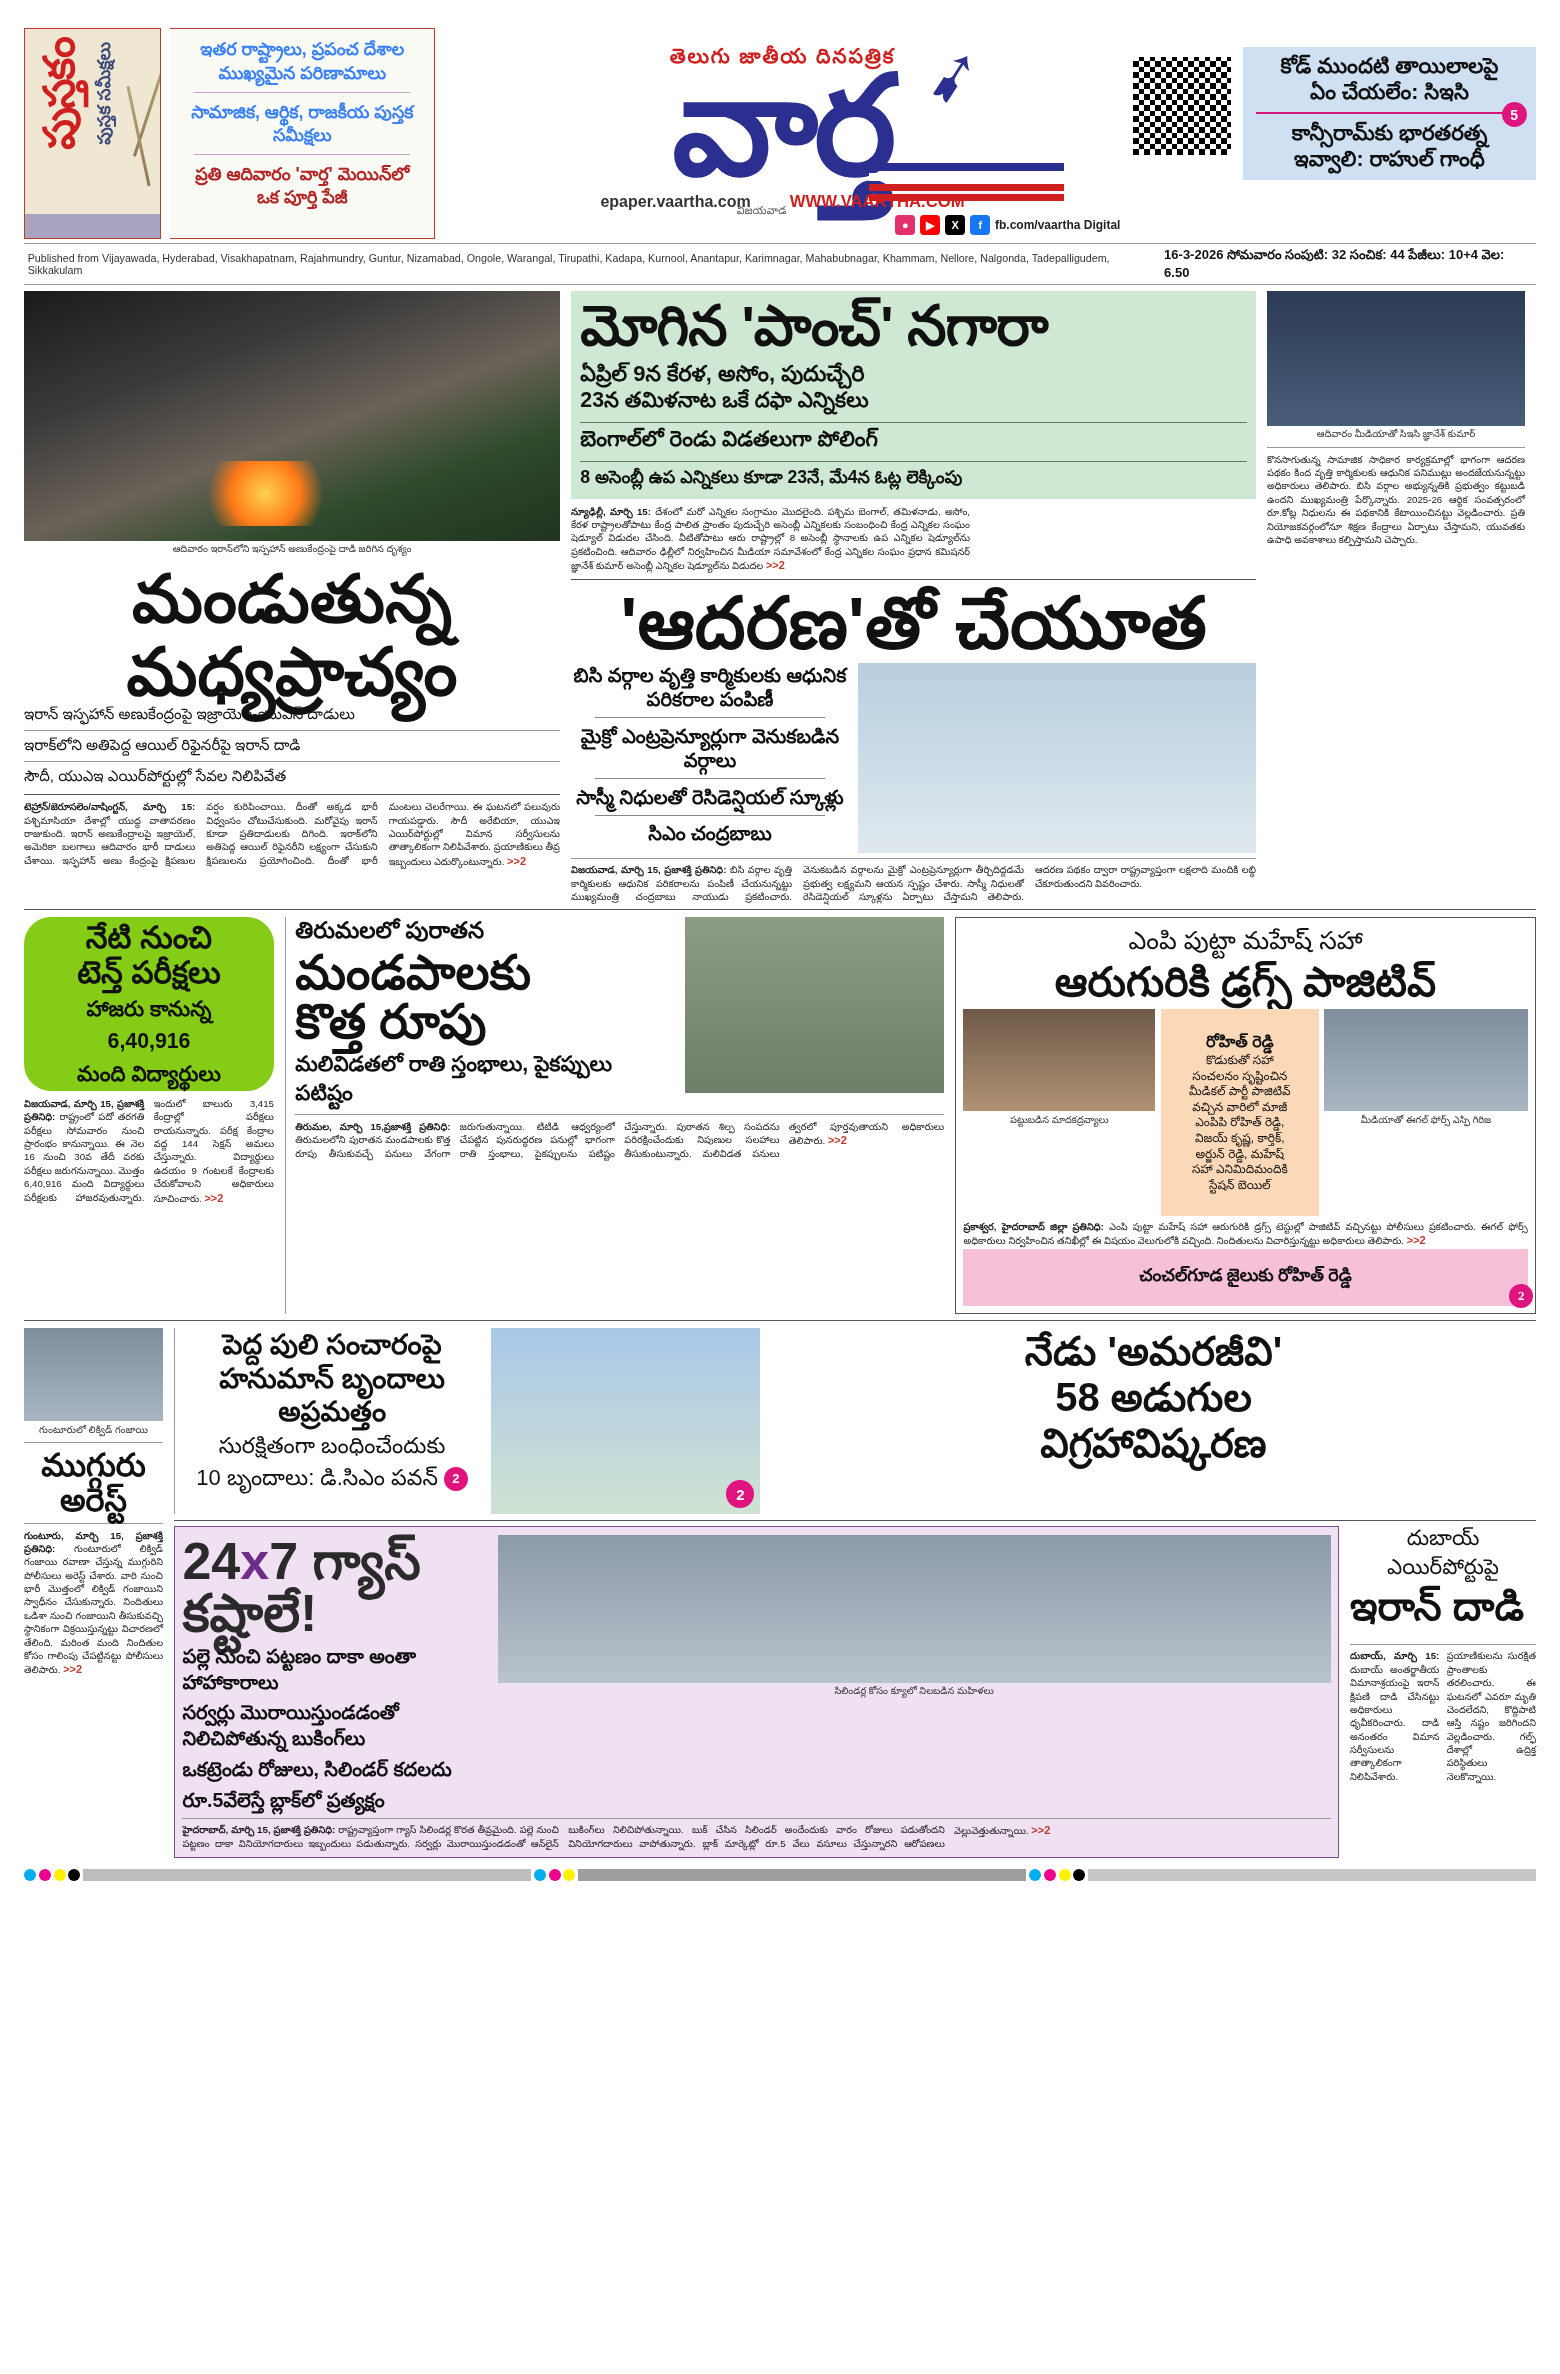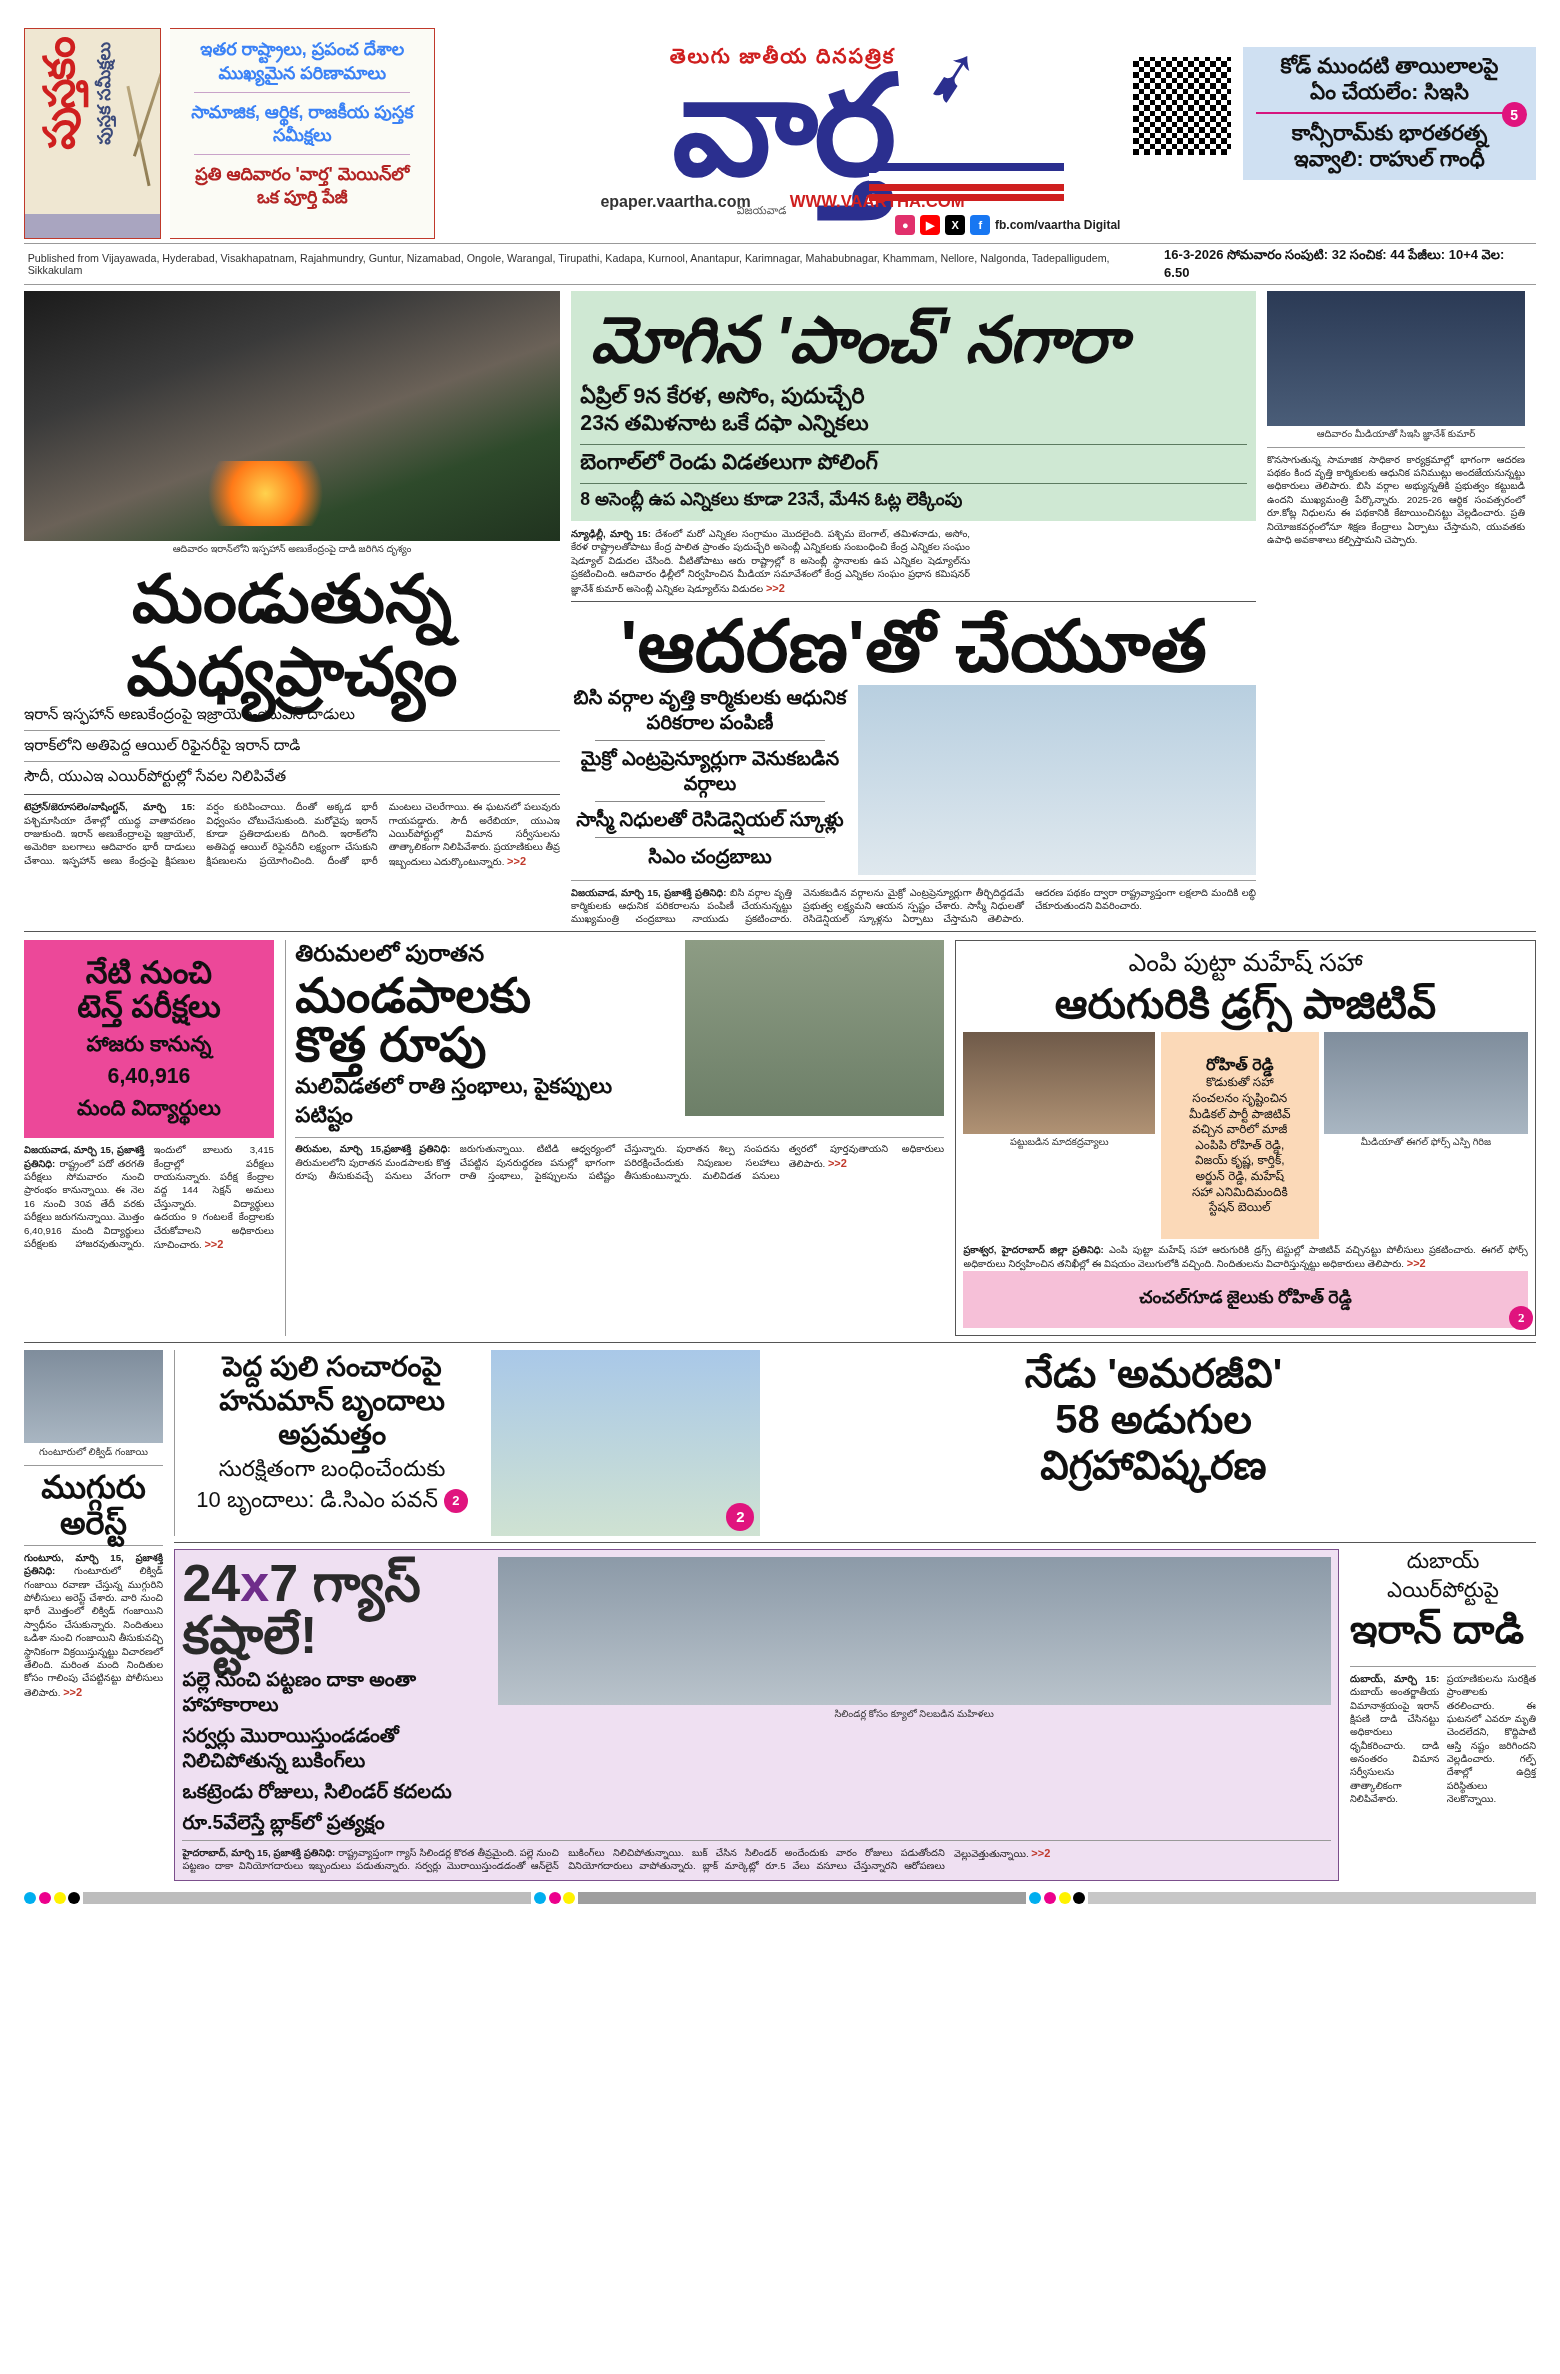--- a/index.html
+++ b/index.html
@@ -108,39 +108,39 @@
             background:#e0147e;color:#fff;font-size:15px;font-weight:bold;
             display:flex;align-items:center;justify-content:center;}
 
   
   .row-top { display:flex; gap:11px; margin-top:5.6px; }
   .col-left-top { width:536px; }
   .col-mid-top  { width:685px; }
   .col-right-top{ width:258px; }
 
   .green-head { background:#cfe8d3; padding:7.4px 9.3px; }
-  .green-head h1 { margin:10px; font-size:64px; font-weight:bold; line-height:1; letter-spacing:-0.9px;font-style:italic; }
+  .green-head h1 { margin:0; font-size:56px; font-weight:bold; line-height:1; letter-spacing:-0.9px; }
   .green-head .s1 { font-size:22px; font-weight:bold; margin-top:5.6px; line-height:1.3;}
   .green-head .s2 { font-size:21.3px; font-weight:bold; }
   .green-head .s3 { font-size:17.6px; font-weight:bold; }
   .green-head hr { border:none;border-top:1.4px solid #5c7a60; margin:4.6px 0; }
 
   
   .big-left h1 { font-size:67px; font-weight:bold; line-height:.96; margin:9.3px 0 0; text-align:center;}
 
   
   .mega { font-size:72px; font-weight:bold; text-align:center; line-height:1; margin:7.4px 0 1.9px;}
 
   .bullets { text-align:center; }
   .bullets .b { font-size:19.5px; font-weight:bold; line-height:1.25; }
   .bullets hr { border:none;border-top:0.9px solid #888; margin:5.6px 24px; }
 
   
   .row-mid { display:flex; gap:11px; margin-top:7.4px; }
-  .blue-box { background:#ec4899; padding:16px; text-align:center; }
+  .blue-box { background:#84cc16; padding:4px; text-align:center;border-radius:27px; }
   .blue-box .h { font-size:31px; font-weight:bold; line-height:1.12; }
   .blue-box .n { font-size:21.3px; font-weight:bold; margin-top:5.6px; line-height:1.25;}
 
   .tir-head .k { font-size:23px; font-weight:bold; }
   .tir-head .b1 { font-size:48px; font-weight:bold; line-height:1.02;}
   .tir-head .s { font-size:21.3px; font-weight:bold; margin-top:4.6px;}
 
   .drug-box { border:1.4px solid #555; padding:7.4px; }
   .drug-box .k { font-size:25px; text-align:center; }
   .drug-box .b { font-size:41px; font-weight:bold; text-align:center; line-height:1.05;}

